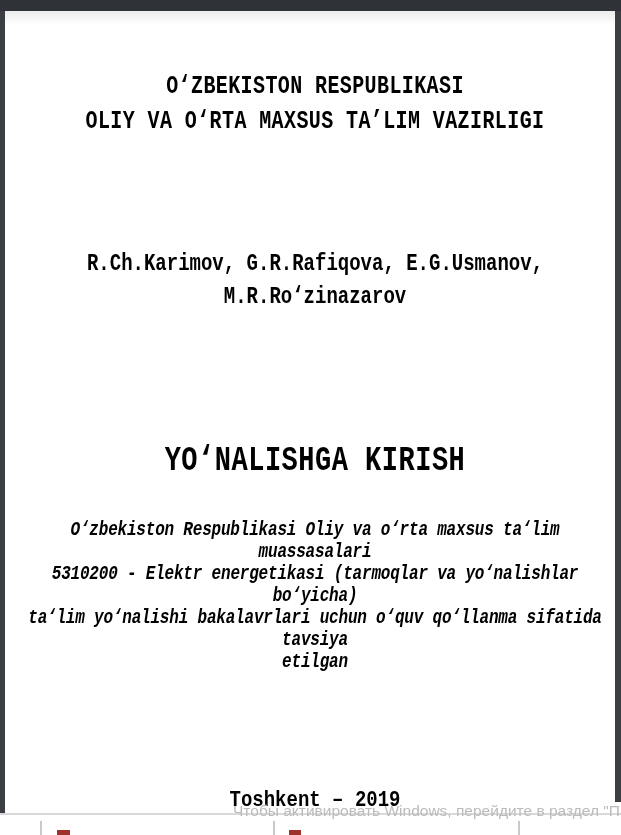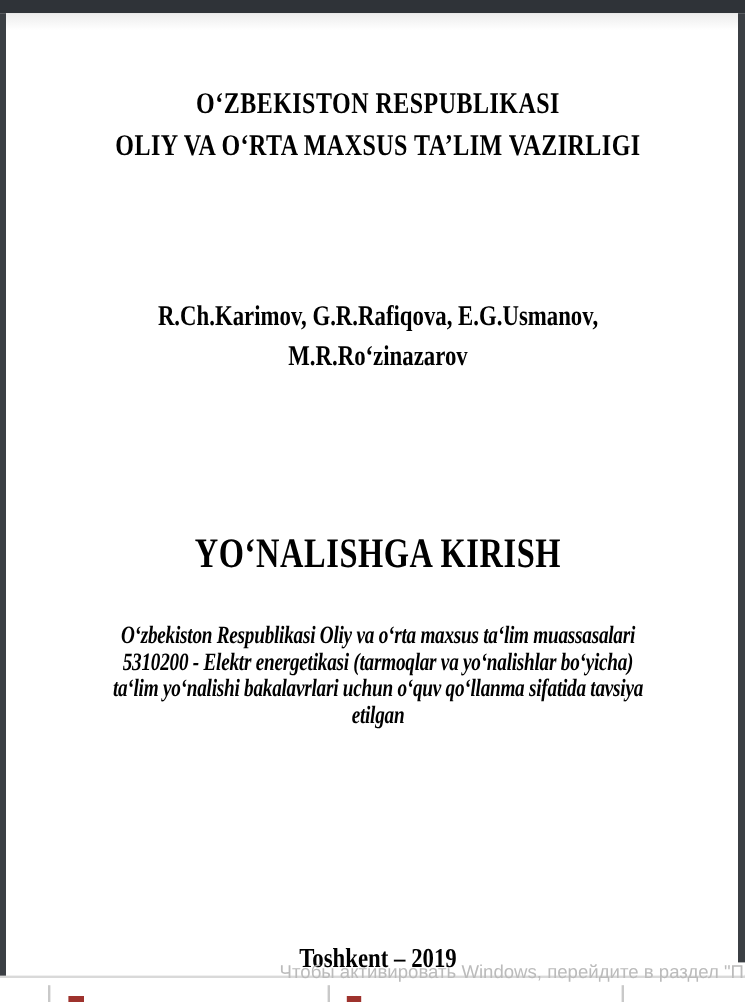--- a/index.html
+++ b/index.html
@@ -29,20 +29,21 @@
   .right-edge {
     position: absolute; left: 615px; top: 11px;
     width: 6px; height: 791px;
     background: #3b3f44;
   }
   
   .doc-page {
     position: absolute; left: 5px; top: 11px;
     width: 610px; height: 662px;
     background: linear-gradient(#ececec, #ffffff 14px);
+    font-family: Liberation Mono, monospace;
   }
   .page-bottom-divider {
     position: absolute; left: 0; top: 813px;
     width: 621px; height: 2px;
     background: #d9d9d9;
   }
   
   .tblock {
     position: absolute; left: 5px;
     width: 610px;

